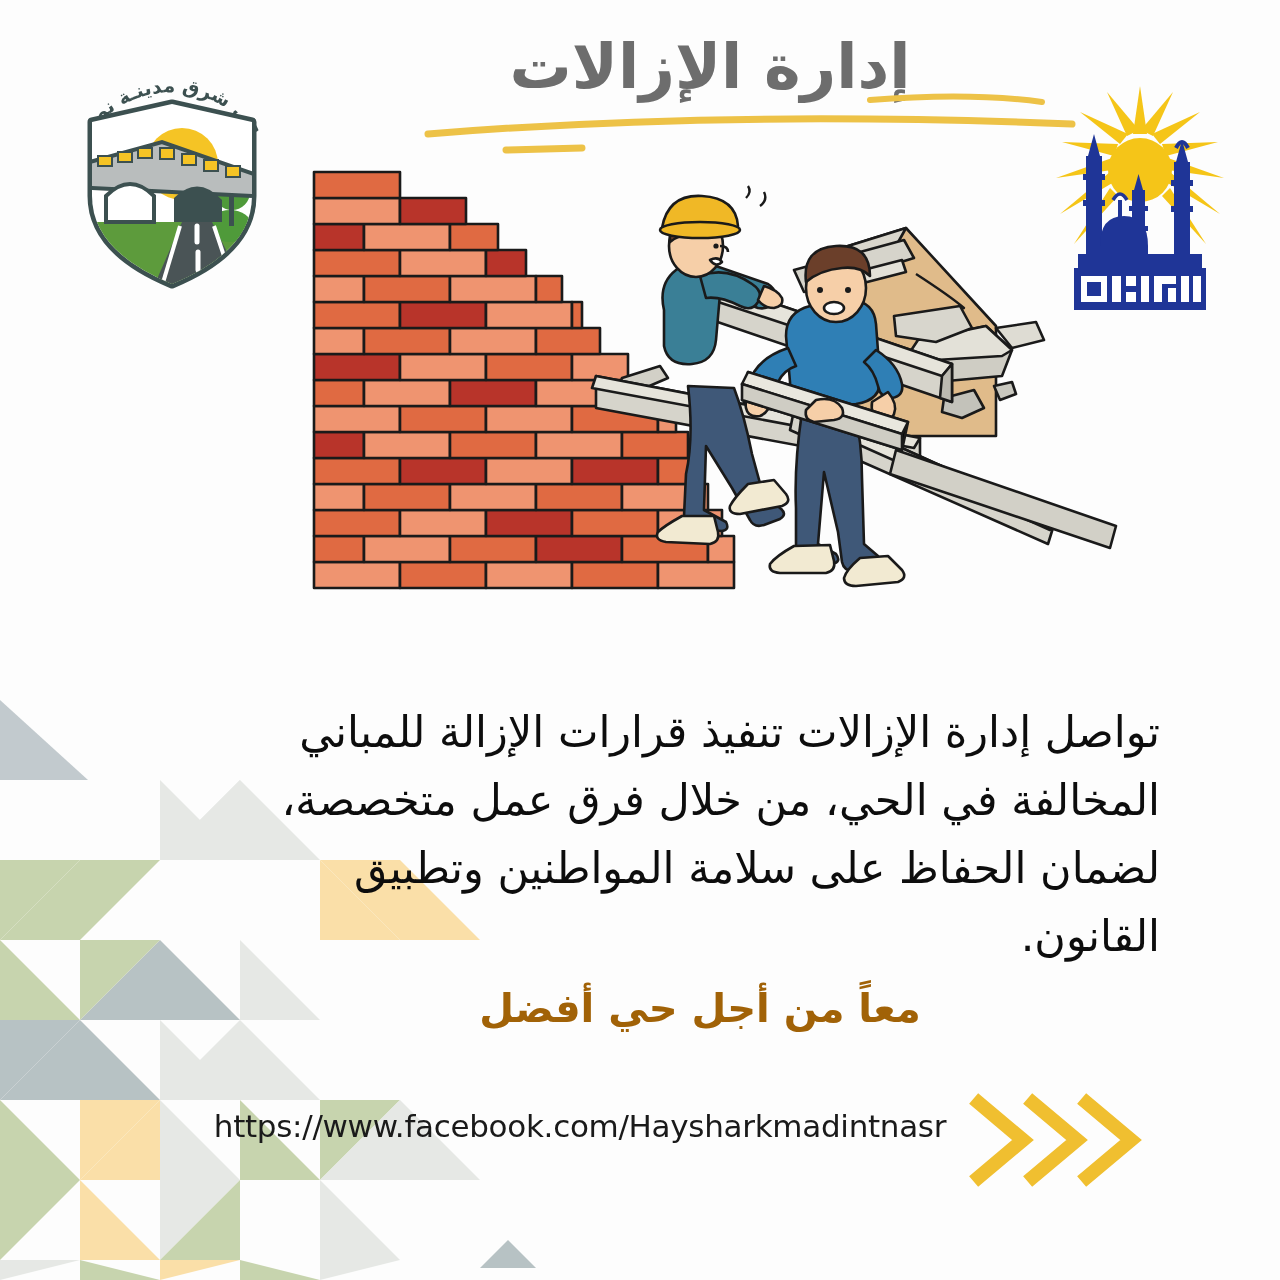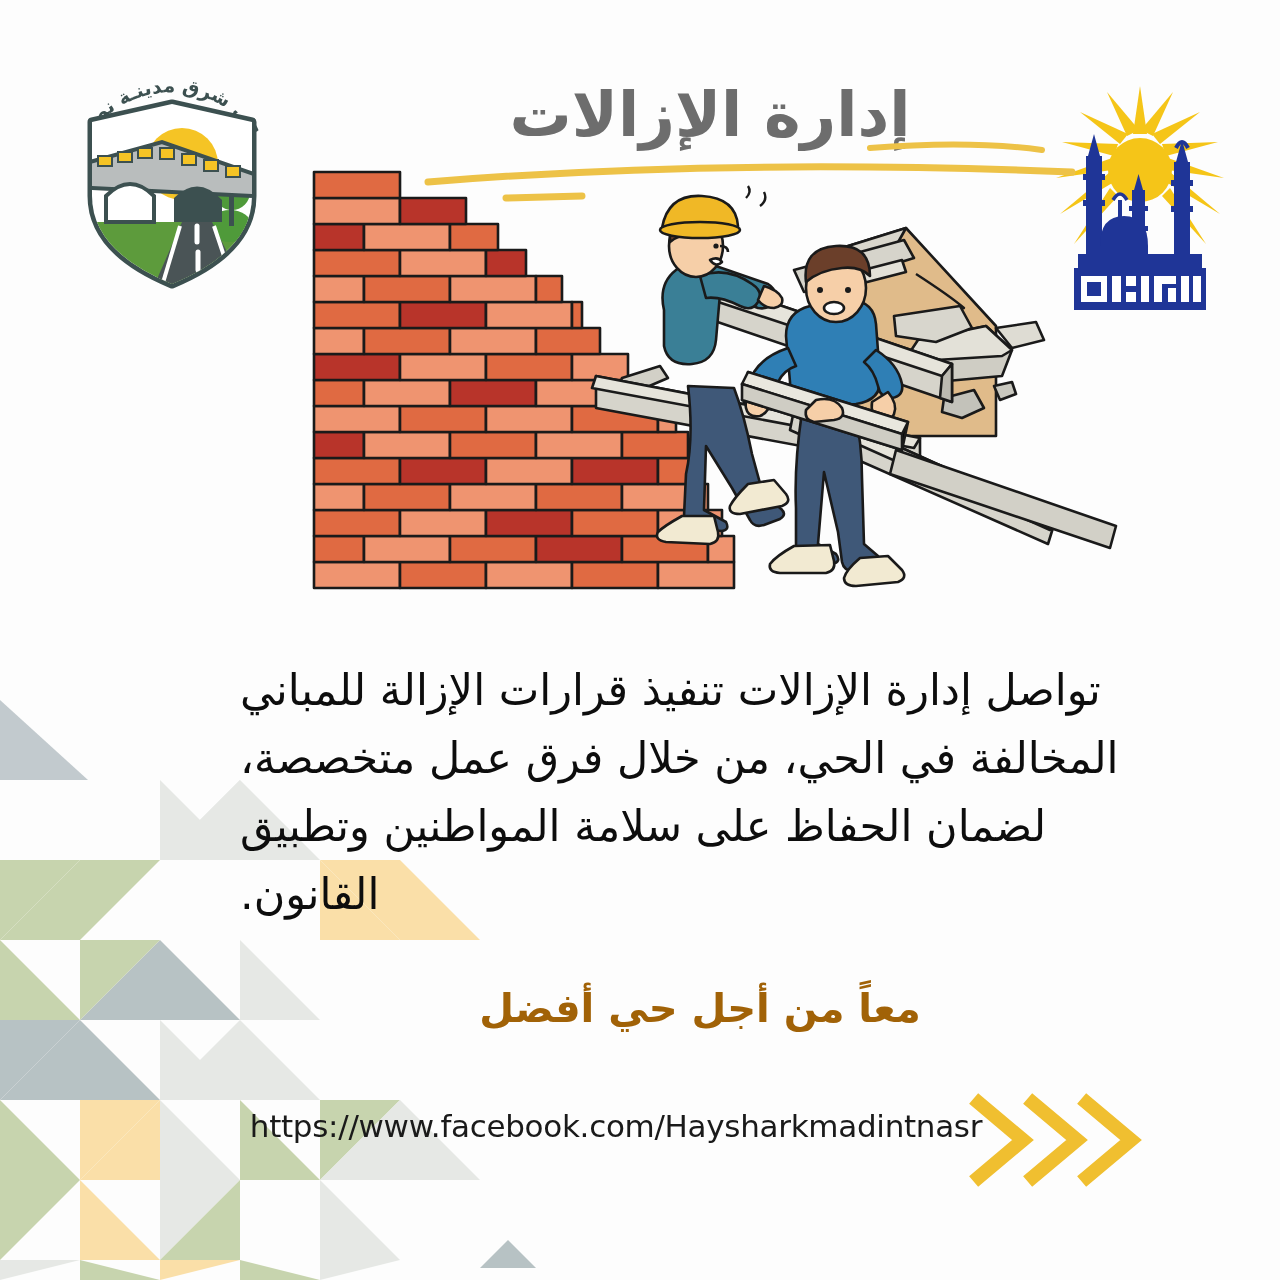--- a/index.html
+++ b/index.html
@@ -16,51 +16,50 @@
   
   .pattern{position:absolute;left:0;bottom:0;width:660px;height:600px;pointer-events:none;}
   .pattern svg{display:block;}
 
   
   .logo-left{position:absolute;left:62px;top:46px;width:220px;height:250px;}
   .logo-right{position:absolute;left:1050px;top:78px;width:180px;height:240px;}
   .logo-left svg,.logo-right svg{display:block;width:100%;height:100%;}
 
   
-  .title-block{position:absolute;left:330px;top:36px;width:760px;height:130px;text-align:center;margin-top:48px;}
+  .title-block{position:absolute;left:330px;top:36px;width:760px;height:130px;text-align:center;}
   .title-text{
     font-size:62px;font-weight:700;color:#6d6d6d;line-height:1.0;
     letter-spacing:0px;white-space:nowrap;direction:rtl;
     font-family:"DejaVu Sans","Liberation Sans",sans-serif;
   }
   .title-swoosh{position:absolute;left:0;top:52px;width:760px;height:80px;}
 
   
   .illus{position:absolute;left:296px;top:150px;width:880px;height:440px;}
   .illus svg{display:block;width:100%;height:100%;}
 
   
   .body-copy{
-    position:absolute;left:240px;top:614px;width:920px;
-    text-align:left;direction:rtl;
+    position:absolute;left:240px;top:656px;width:920px;
+    text-align:right;direction:rtl;
     font-size:43px;line-height:1.58;color:#0d0d0d;font-weight:400;
     font-family:"DejaVu Sans","Liberation Sans",sans-serif;
   }
   .slogan{
     position:absolute;left:340px;top:985px;width:720px;
     text-align:center;direction:rtl;
     font-size:40px;font-weight:700;color:#a16207;
     font-family:"DejaVu Sans","Liberation Sans",sans-serif;
   }
   .url{
     position:absolute;left:160px;top:1108px;width:840px;
     text-align:center;direction:ltr;
     font-size:31px;color:#1a1a1a;letter-spacing:-0.3px;
     font-family:"DejaVu Sans","Liberation Sans",sans-serif;
-    padding-left:36px;
   }
   .chevrons{position:absolute;left:965px;top:1085px;width:190px;height:110px;}
   .chevrons svg{display:block;width:100%;height:100%;}
 </style>
 </head>
 <body>
 
 <div class="poster">
 
   <div class="pattern">

